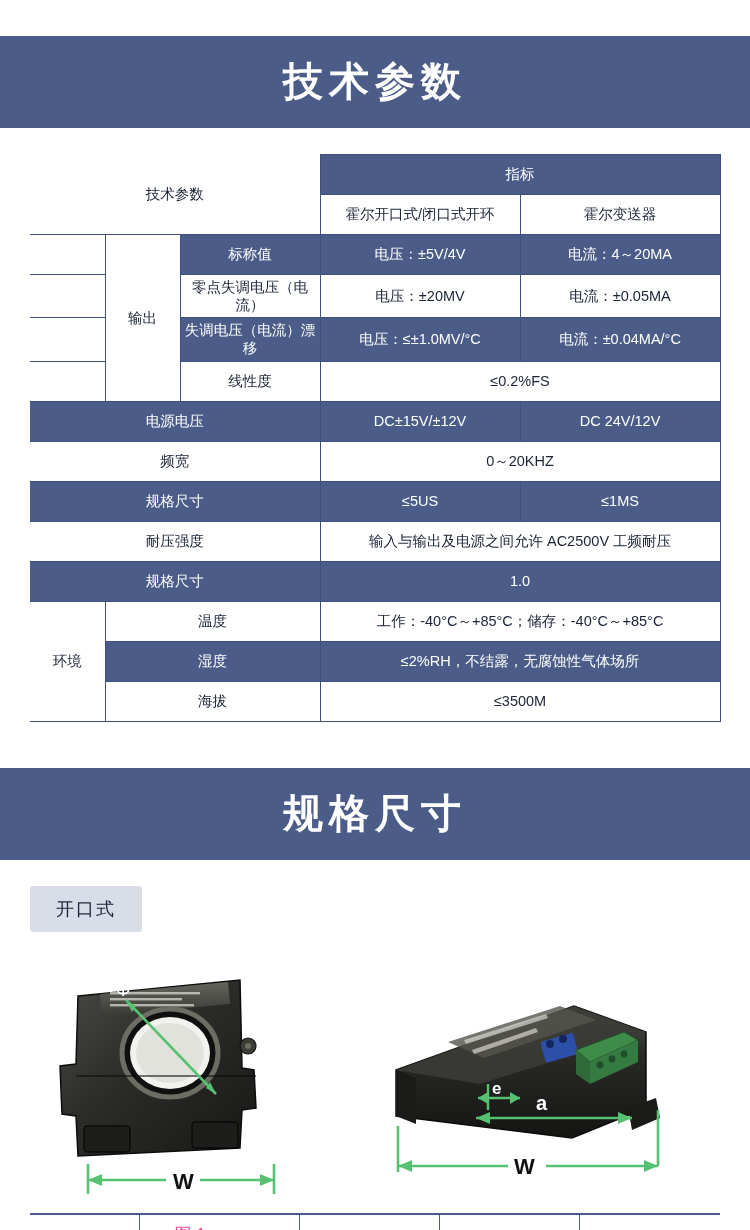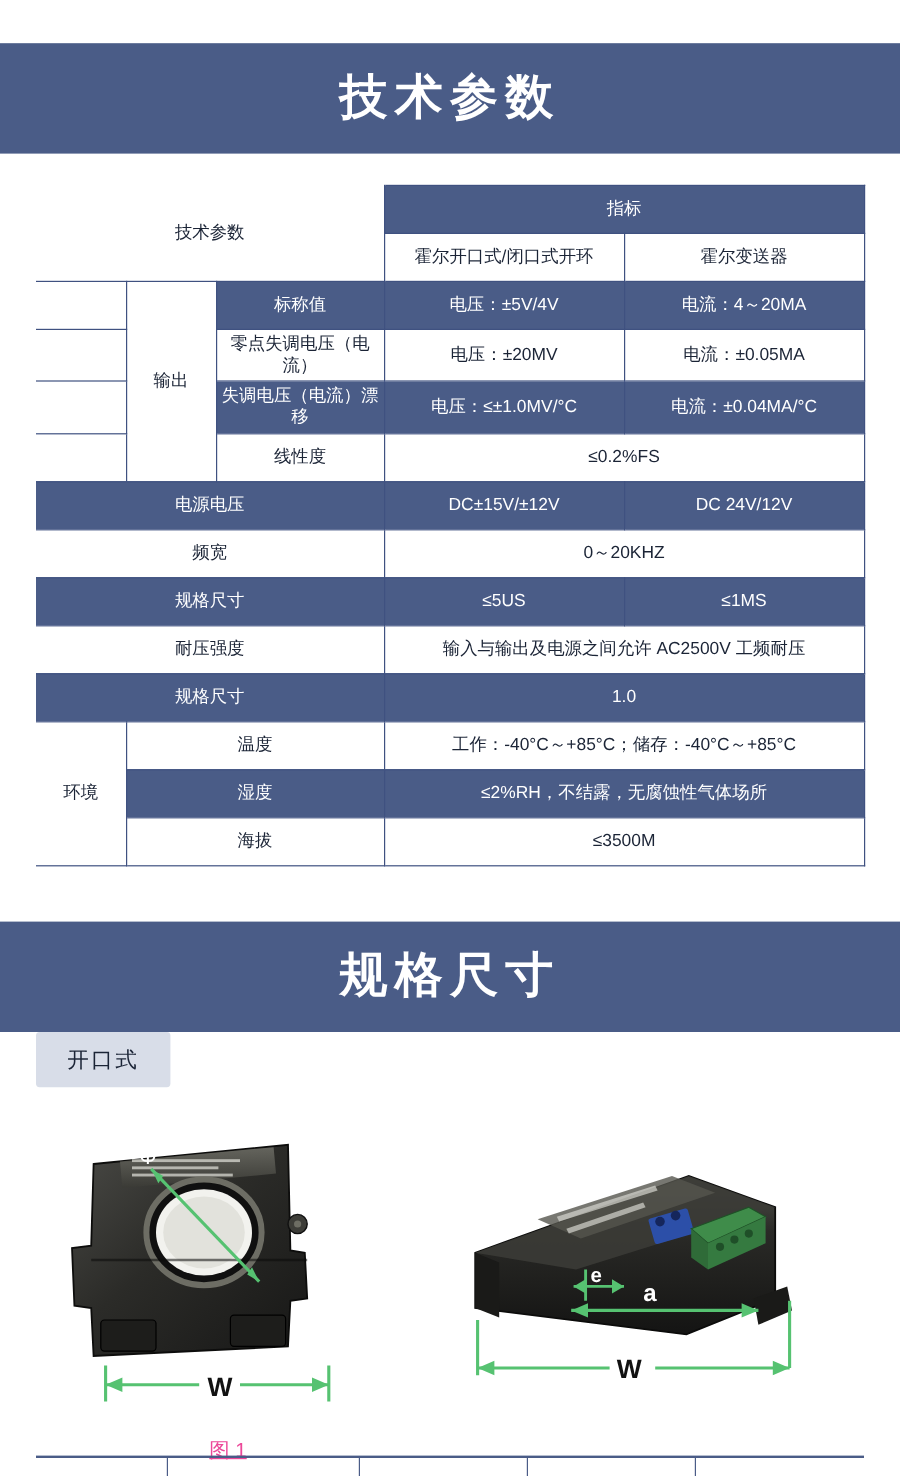--- a/index.html
+++ b/index.html
@@ -59,20 +59,21 @@
     color: #1b2436;
   }
   .nbl { border-left: none !important; }
   .nbt { border-top: none !important; }
   .nbb { border-bottom: none !important; }
 
   
   .dim-section { padding: 0 30px; }
   .pill {
     display: inline-block;
+    margin-top: 26px;
     background: #d8dde8;
     color: #1b2436;
     font-size: 18px;
     padding: 11px 26px;
     border-radius: 3px;
     letter-spacing: 2px;
   }
 
   .figs {
     position: relative;

